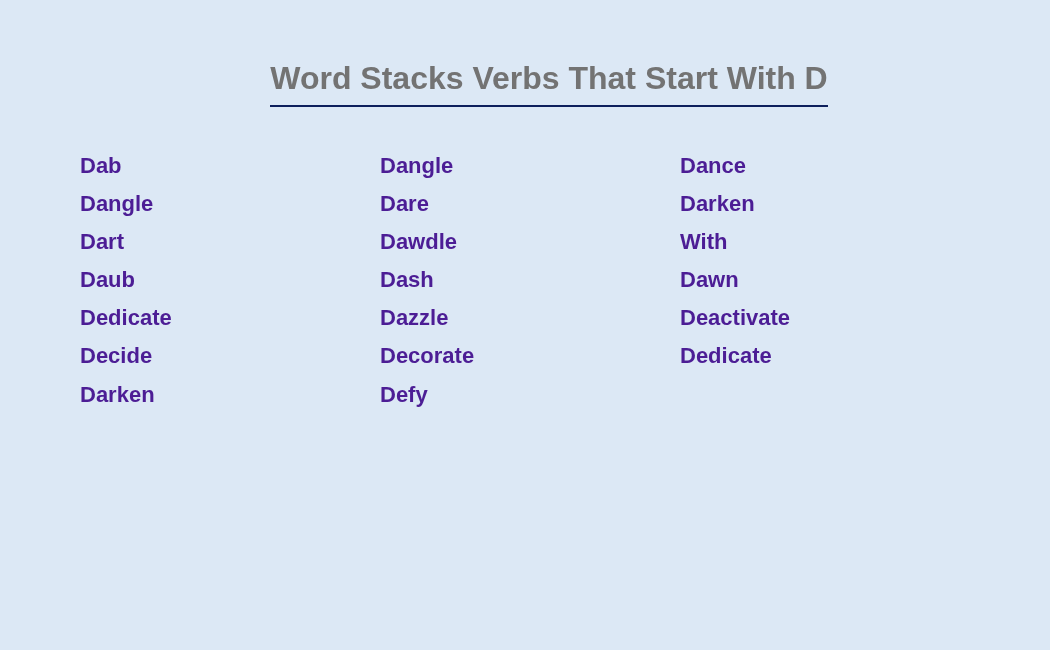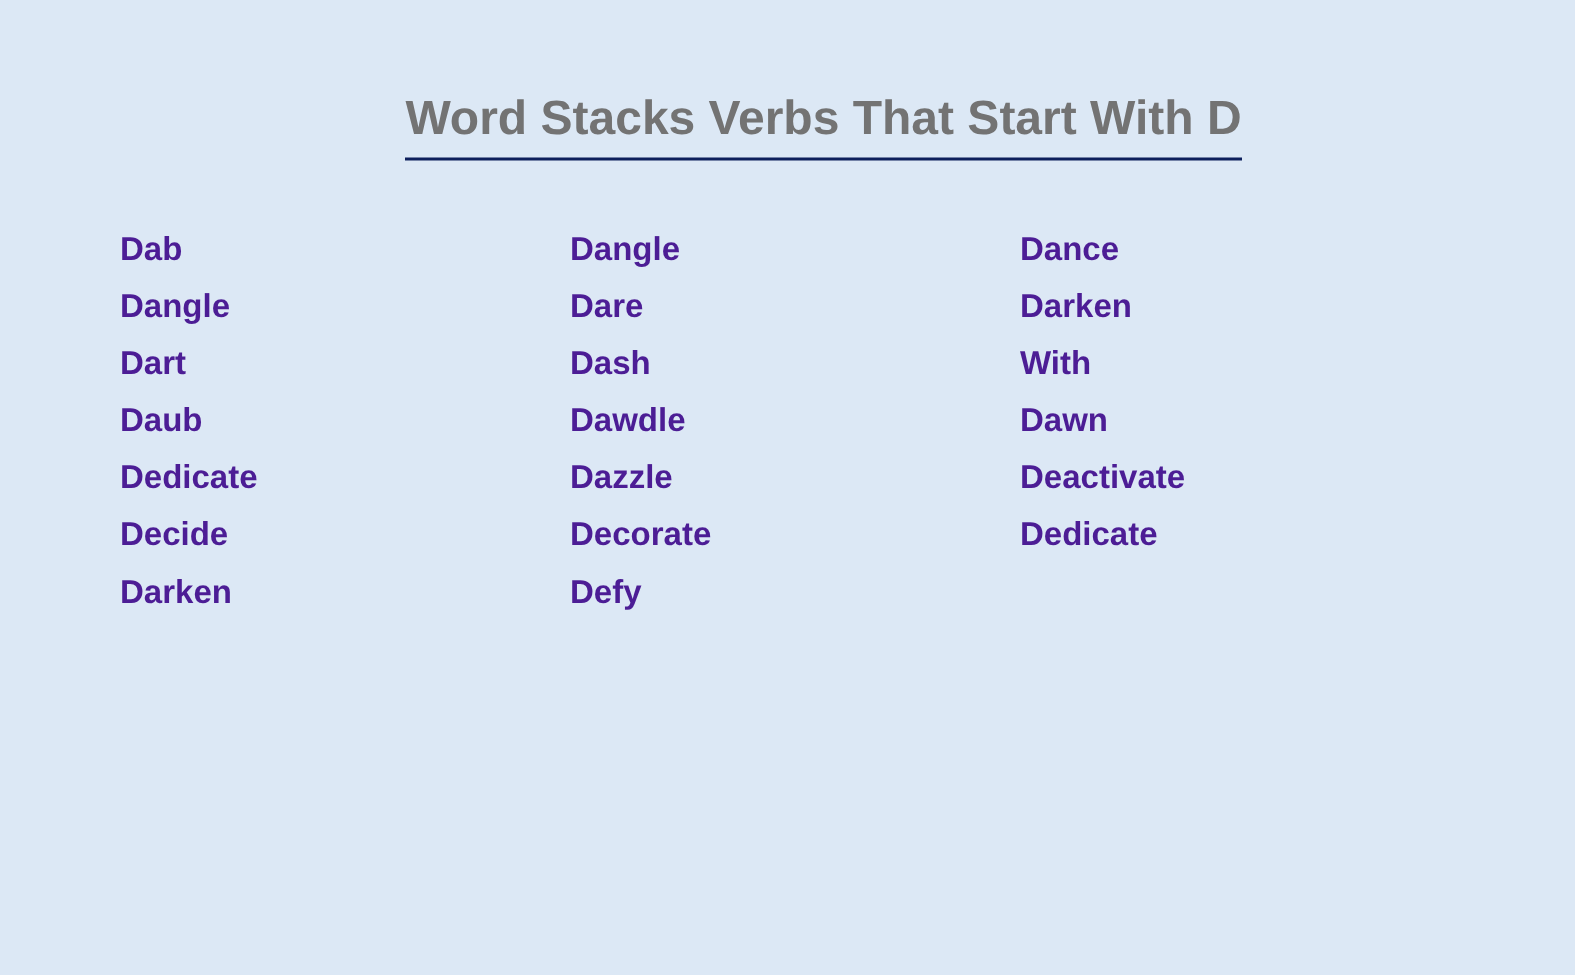--- a/index.html
+++ b/index.html
@@ -73,22 +73,22 @@
         <div class="word-item">Dangle</div>
         <div class="word-item">Dart</div>
         <div class="word-item">Daub</div>
         <div class="word-item">Dedicate</div>
         <div class="word-item">Decide</div>
         <div class="word-item">Darken</div>
       </div>
       <div class="word-column">
         <div class="word-item">Dangle</div>
         <div class="word-item">Dare</div>
+        <div class="word-item">Dawdle</div>
         <div class="word-item">Dash</div>
-        <div class="word-item">Dawdle</div>
         <div class="word-item">Dazzle</div>
         <div class="word-item">Decorate</div>
         <div class="word-item">Defy</div>
       </div>
       <div class="word-column">
         <div class="word-item">Dance</div>
         <div class="word-item">Darken</div>
         <div class="word-item">With</div>
         <div class="word-item">Dawn</div>
         <div class="word-item">Deactivate</div>

